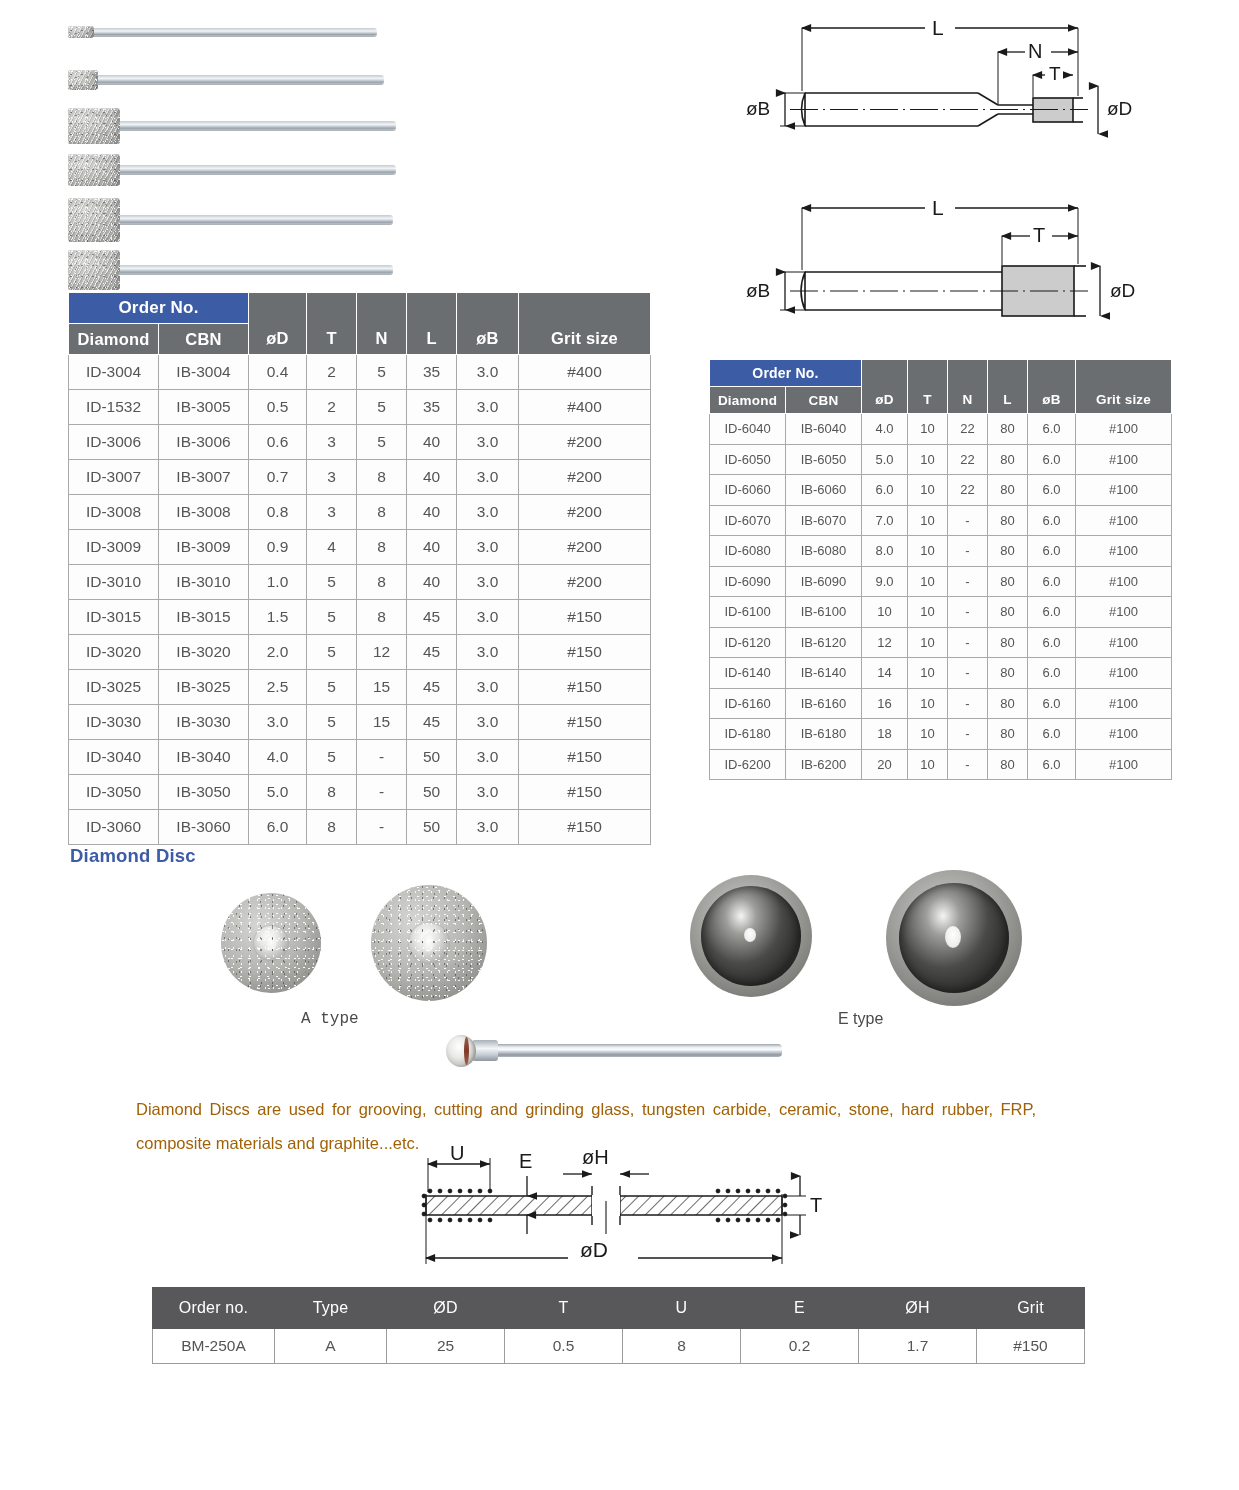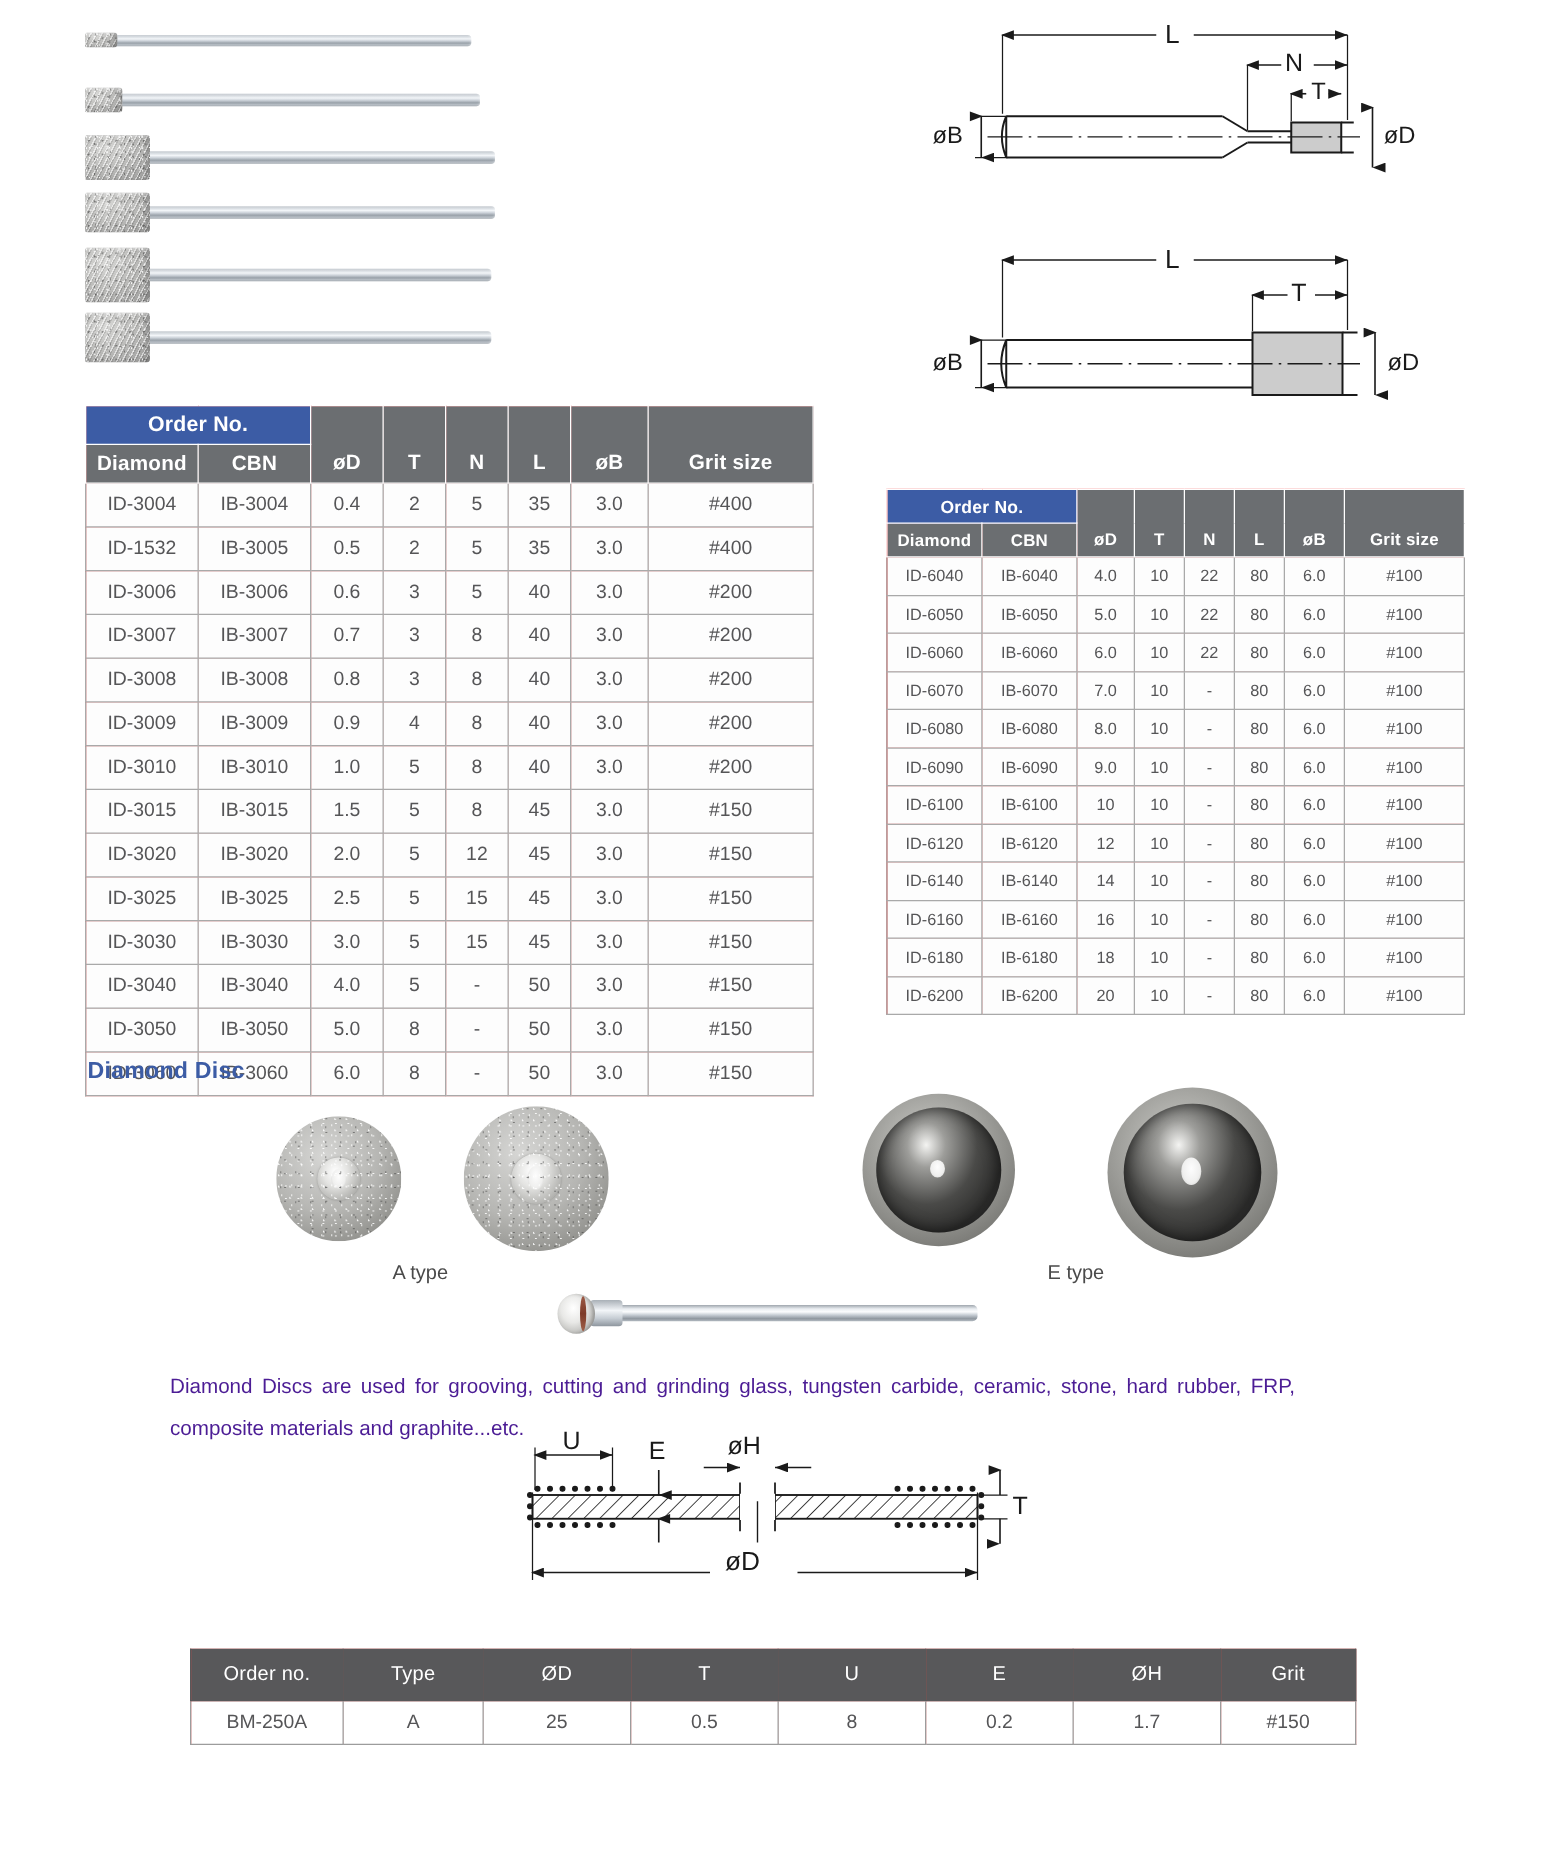--- a/index.html
+++ b/index.html
@@ -57,22 +57,21 @@
     box-shadow: inset 0 0 2px rgba(255,255,255,.6);
   }
 
   
   .tech-drawing { position: absolute; }
 
   
   table.spec {
     border-collapse: collapse;
     table-layout: fixed;
-    background: #ef4444;
-    margin-top: 32px;
+    background: #14532d;
   }
   table.spec th, table.spec td {
     border: 1px solid #8e8e8e;
     text-align: center;
     vertical-align: middle;
     font-family: "Liberation Sans", sans-serif;
   }
   
   table.spec thead th {
     background: #6b6e71;
@@ -199,21 +198,21 @@
   #disc-mandrel .mand-ring {
     position:absolute; left:32px; top:5px; width:5px; height:28px; border-radius:50%;
     background: linear-gradient(to bottom, #9d5a46, #7d3a28 50%, #a06049);
   }
 
   
   #disc-description {
     left: 136px; top: 1092px; width: 900px;
     font-size: 16.5px;
     line-height: 34px;
-    color: #4c1d95;
+    color: #a16207;
     text-align: justify;
   }
 
   
   .dim-label {
     position: absolute;
     font-family: "Liberation Sans", sans-serif;
     color: #1a1a1a;
   }
 </style>
@@ -667,21 +666,21 @@
 <div class="abs" id="diamond-disc-heading">Diamond Disc</div>
 
 <div class="abs disc disc-a" style="left:221px; top:893px; width:100px; height:100px;">
   <div class="disc-hub" style="left:33px; top:33px; width:34px; height:34px;"></div>
   <div class="disc-hole" style="left:44px; top:42px; width:12px; height:16px;"></div>
 </div>
 <div class="abs disc disc-a" style="left:371px; top:885px; width:116px; height:116px;">
   <div class="disc-hub" style="left:38px; top:38px; width:40px; height:40px;"></div>
   <div class="disc-hole" style="left:51px; top:48px; width:13px; height:19px;"></div>
 </div>
-<div class="disc-label" style="left:314px; top:1010px;">A type</div>
+<div class="disc-label" style="left:301px; top:1010px;font-family:Liberation Mono, monospace;">A type</div>
 
 <div class="abs disc disc-e" style="left:690px; top:875px; width:122px; height:122px;">
   <div class="disc-e-inner" style="left:11px; top:11px; width:100px; height:100px;"></div>
   <div class="disc-hole" style="left:54px; top:53px; width:12px; height:14px;"></div>
 </div>
 <div class="abs disc disc-e" style="left:886px; top:870px; width:136px; height:136px;">
   <div class="disc-e-inner" style="left:13px; top:13px; width:110px; height:110px;"></div>
   <div class="disc-hole" style="left:59px; top:56px; width:16px; height:22px;"></div>
 </div>
 <div class="disc-label" style="left:838px; top:1010px;">E type</div>

